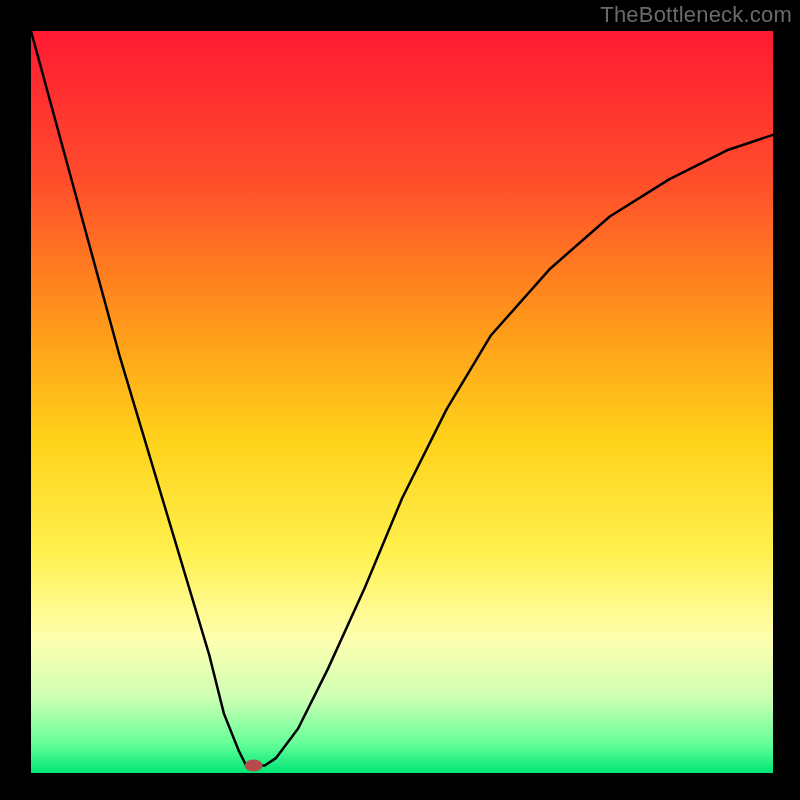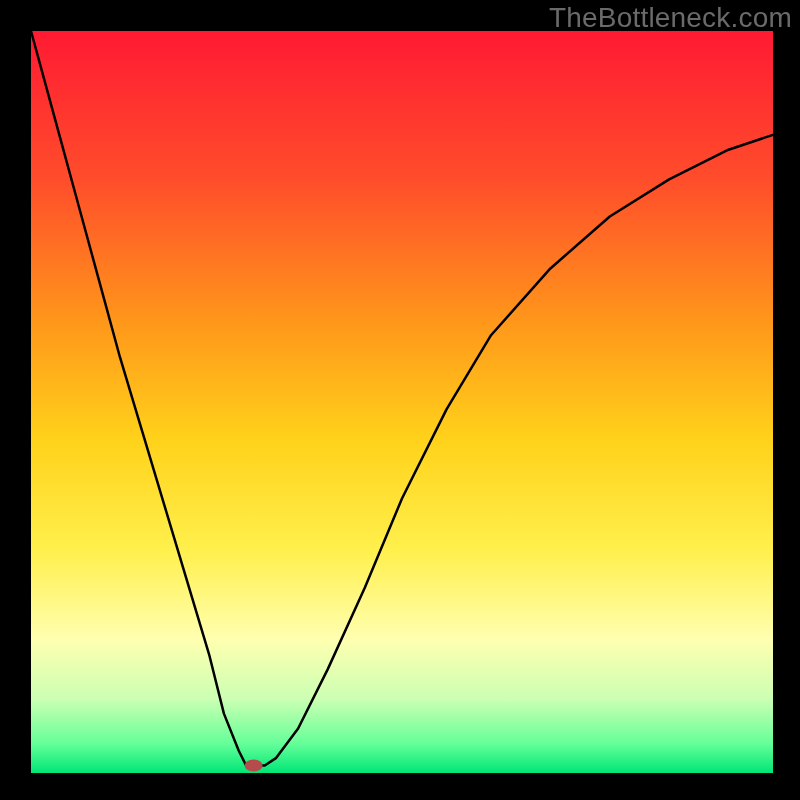--- a/index.html
+++ b/index.html
@@ -15,21 +15,21 @@
     position: relative;
     width: 800px;
     height: 800px;
     background: #000;
   }
   .watermark {
     position: absolute;
     top: 2px;
     right: 8px;
     color: #6a6a6a;
-    font-size: 28px;
+    font-size: 22px;
     font-weight: 500;
     letter-spacing: 0.2px;
     user-select: none;
   }
   svg {
     position: absolute;
     top: 0;
     left: 0;
   }
 </style>

